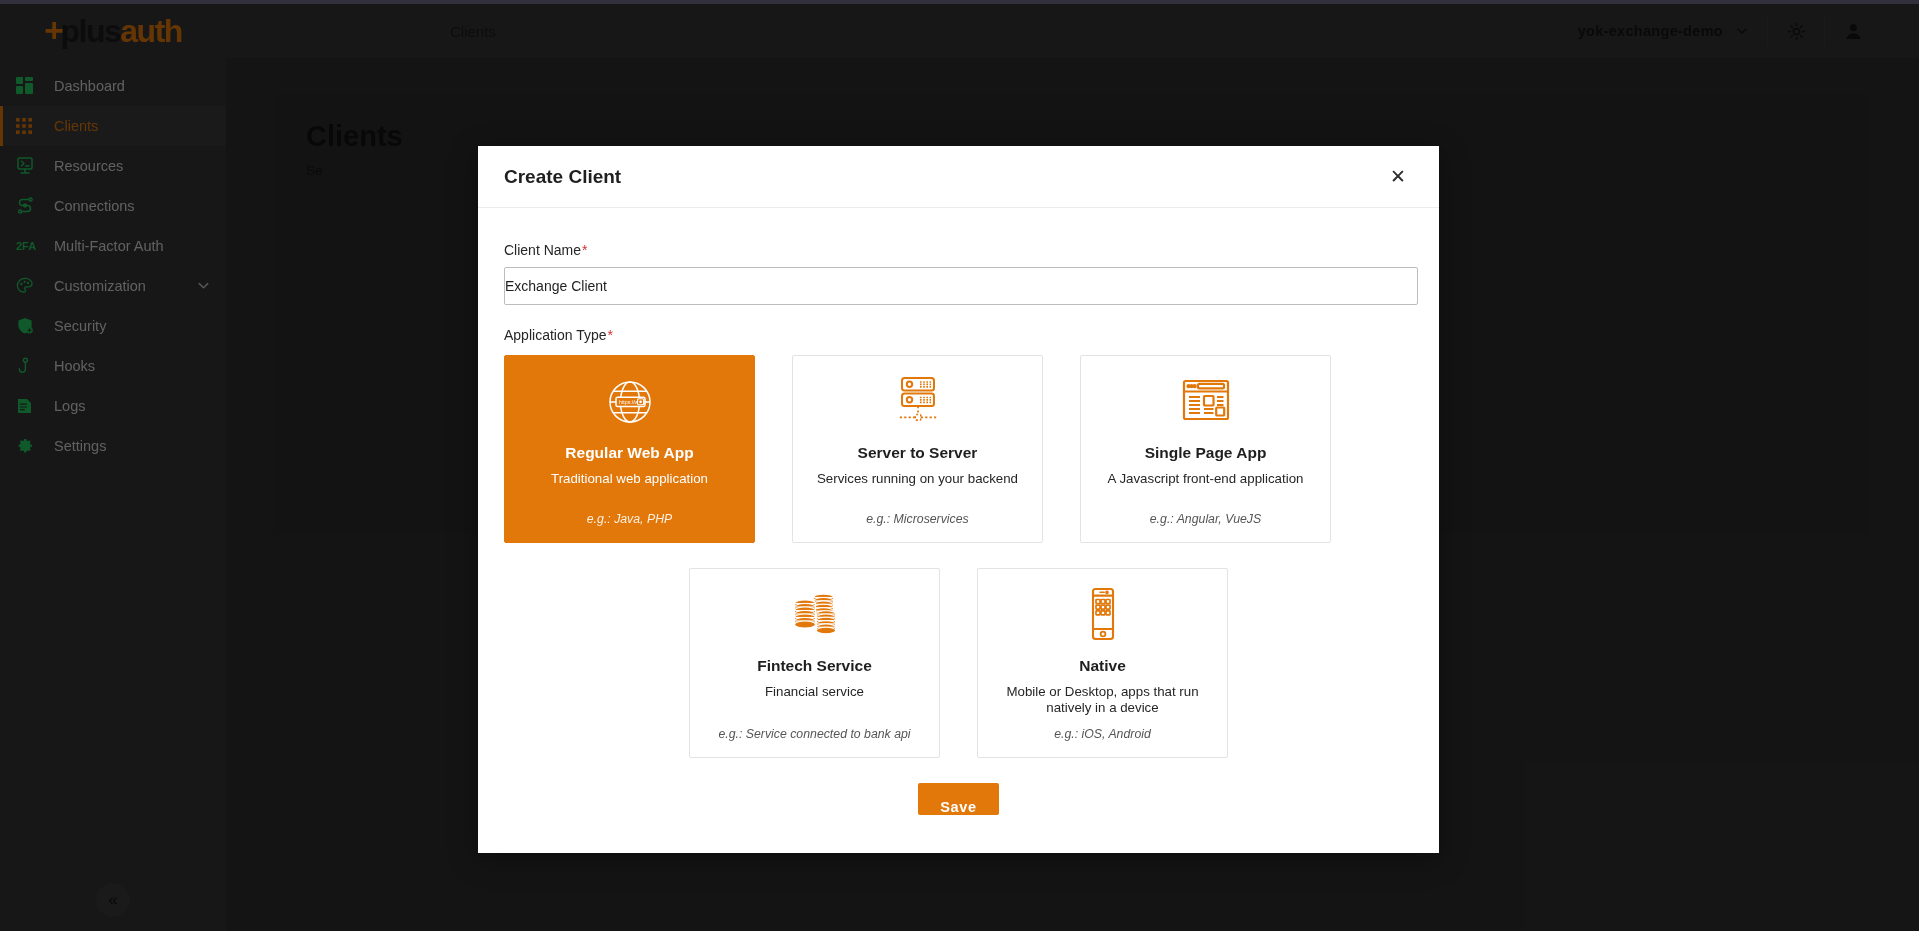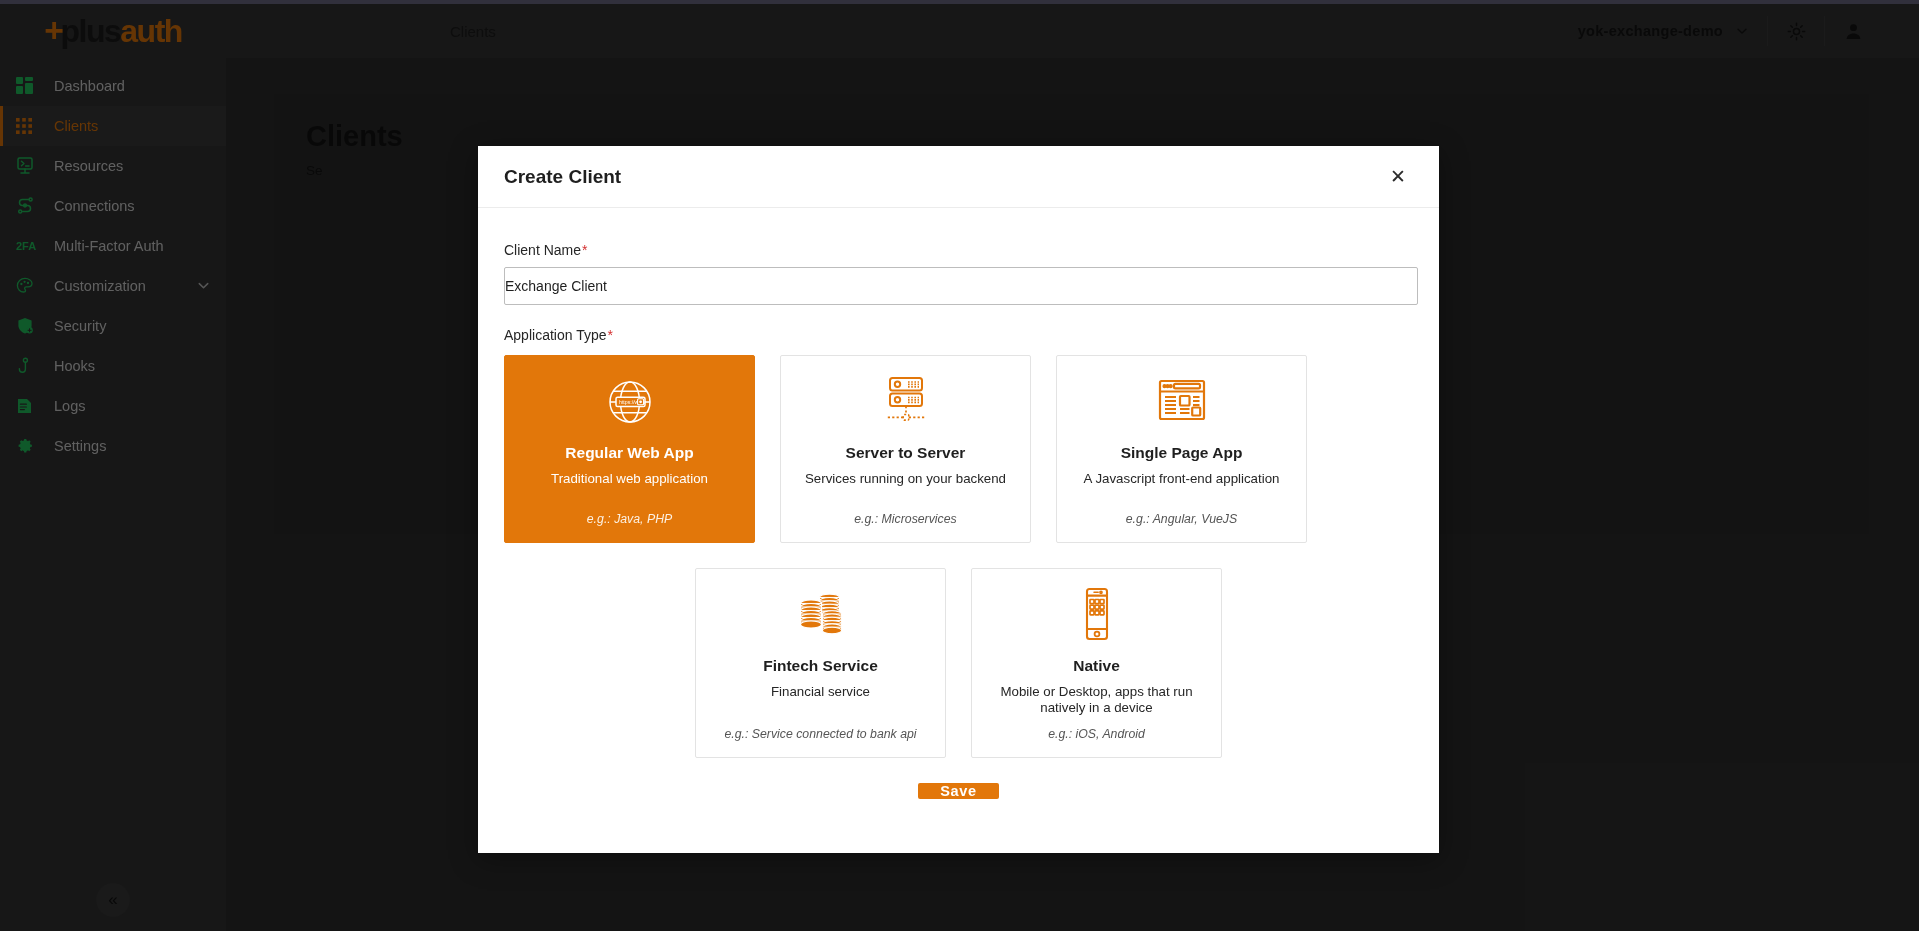--- a/index.html
+++ b/index.html
@@ -143,21 +143,21 @@
   .text-input {
     width: 914px; height: 38px;
     border: 1px solid #bdbdbd; border-radius: 2px;
     padding: 0 0; font-size: 14px; color: #1f1f1f;
     font-family: "Liberation Sans", sans-serif;
     background: #fff; outline: none;
   }
   .section-label { font-size: 14px; color: #262626; margin: 22px 0 12px 0; }
 
   .card-grid-row {
-    display: flex; gap: 25px; justify-content: flex-start;
+    display: flex; gap: 37px; justify-content: flex-start;
   }
   .card-grid-row.row2 { justify-content: center; margin-top: 25px; }
 
   .type-card {
     width: 251px; min-height: 188px;
     border: 1px solid #e3e3e3; background: #fff;
     border-radius: 2px;
     padding: 18px 14px 16px 14px;
     display: flex; flex-direction: column; align-items: center;
     cursor: pointer;
@@ -174,21 +174,21 @@
   .type-card.selected .type-desc { color: #ffffff; }
   .type-card.selected .type-eg { color: #fdf0e2; }
 
   .modal-foot {
     flex: 0 0 86px; display: flex; align-items: flex-start; justify-content: center;
     padding-top: 16px;
   }
   .save-btn {
     background: #e2770a; color: #fff;
     border: none; border-radius: 2px;
-    height: 16px; padding: 0 22px;
+    height: 16px; padding: 16px 22px;
     font-size: 14.5px; font-weight: 700; letter-spacing: .7px;
     font-family: "Liberation Sans", sans-serif;
     cursor: pointer;
   }
   svg { display: block; }
 </style>
 </head>
 <body>
 
 <div id="app">

